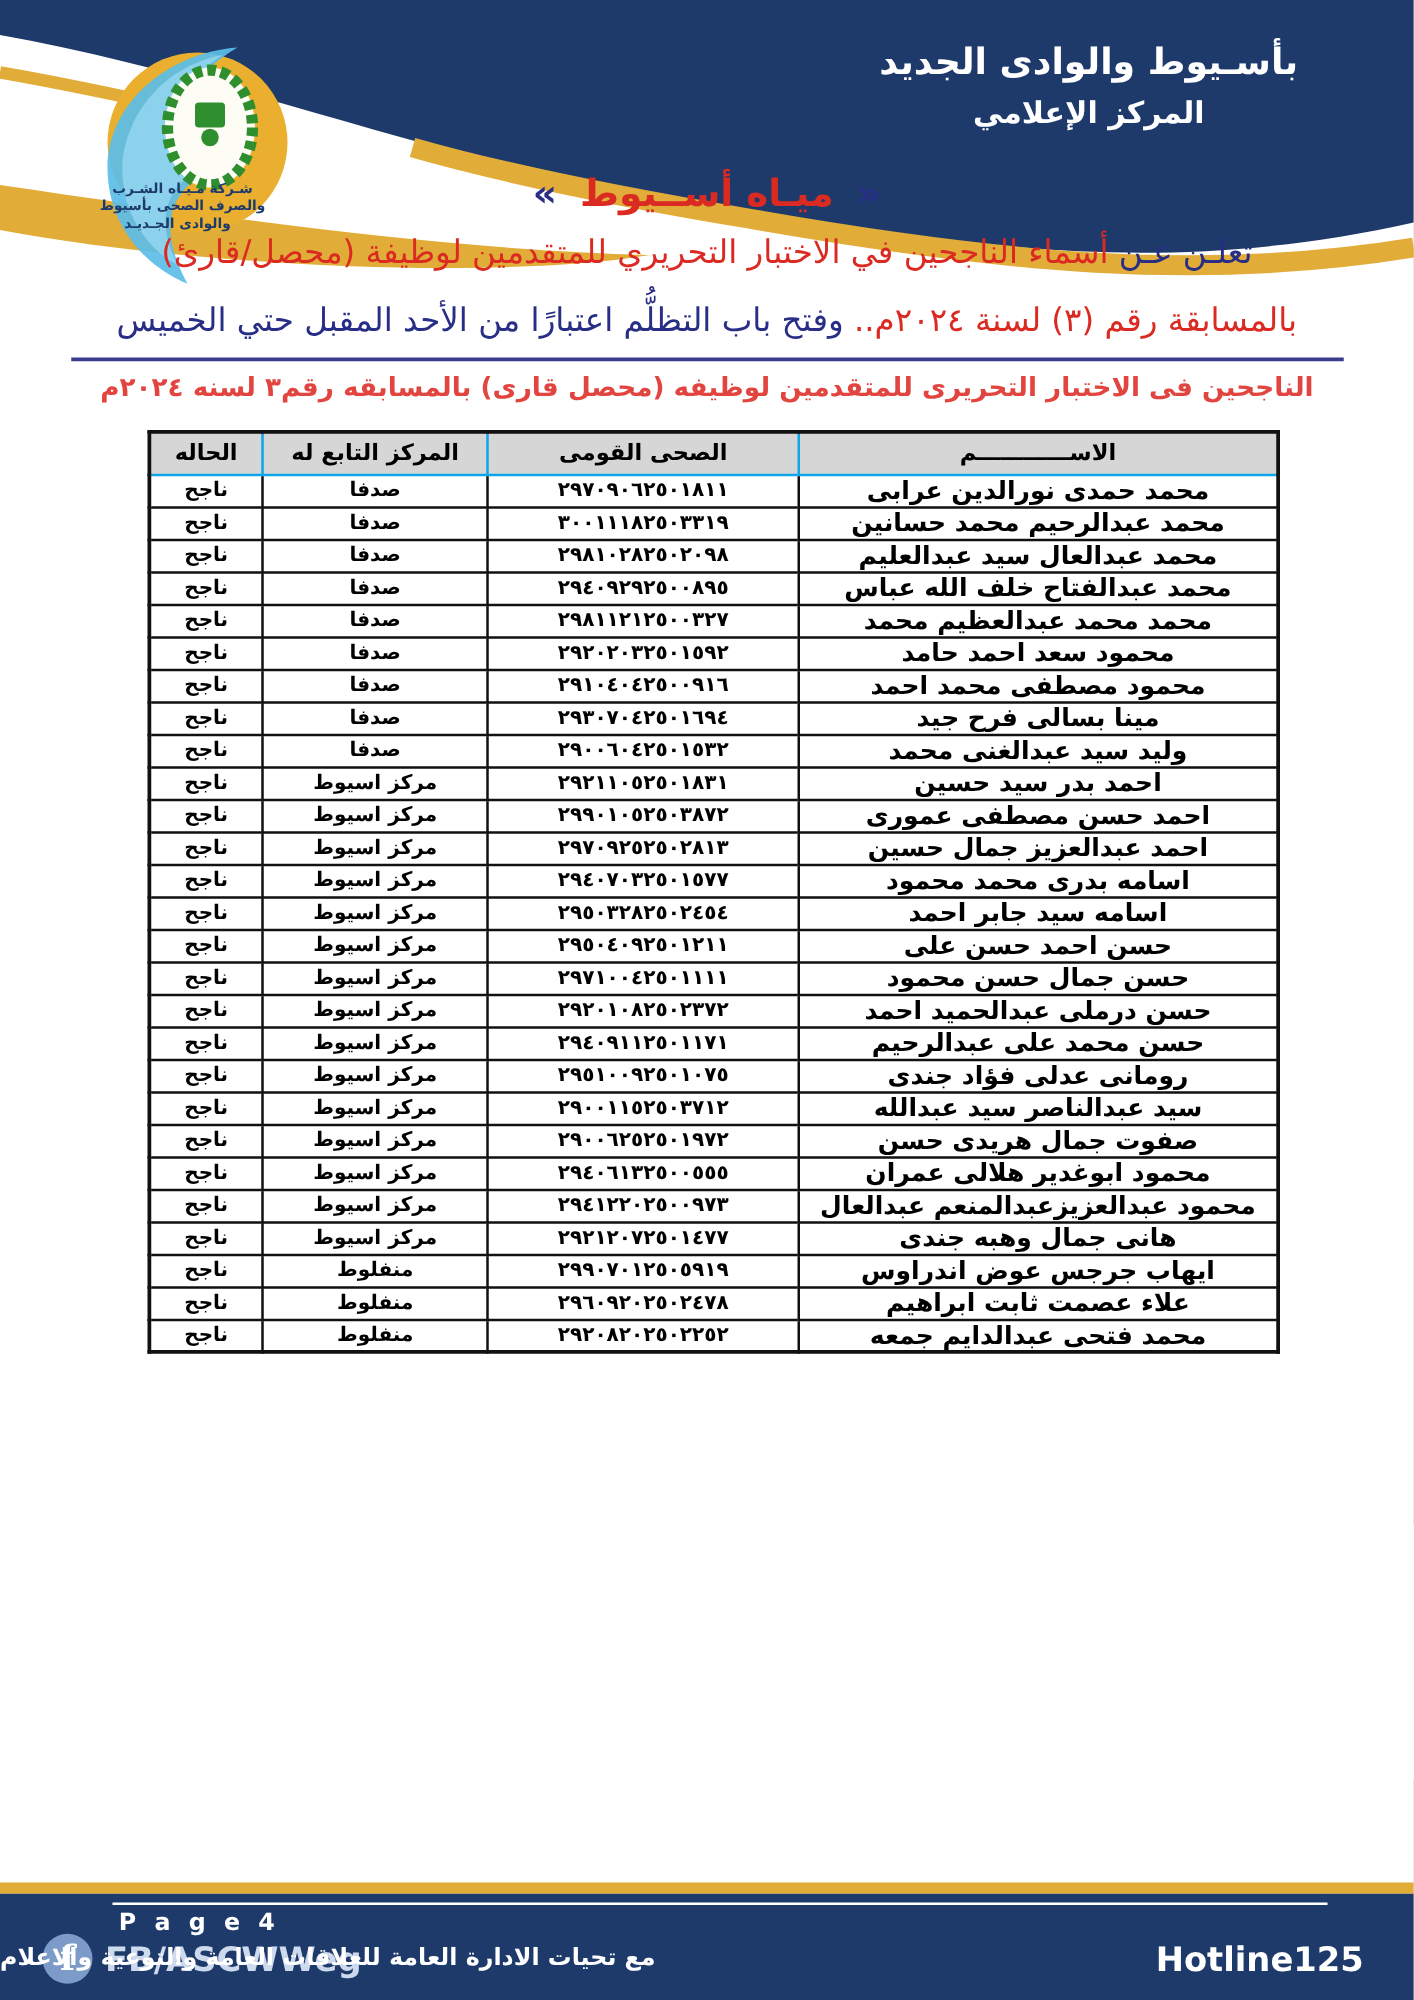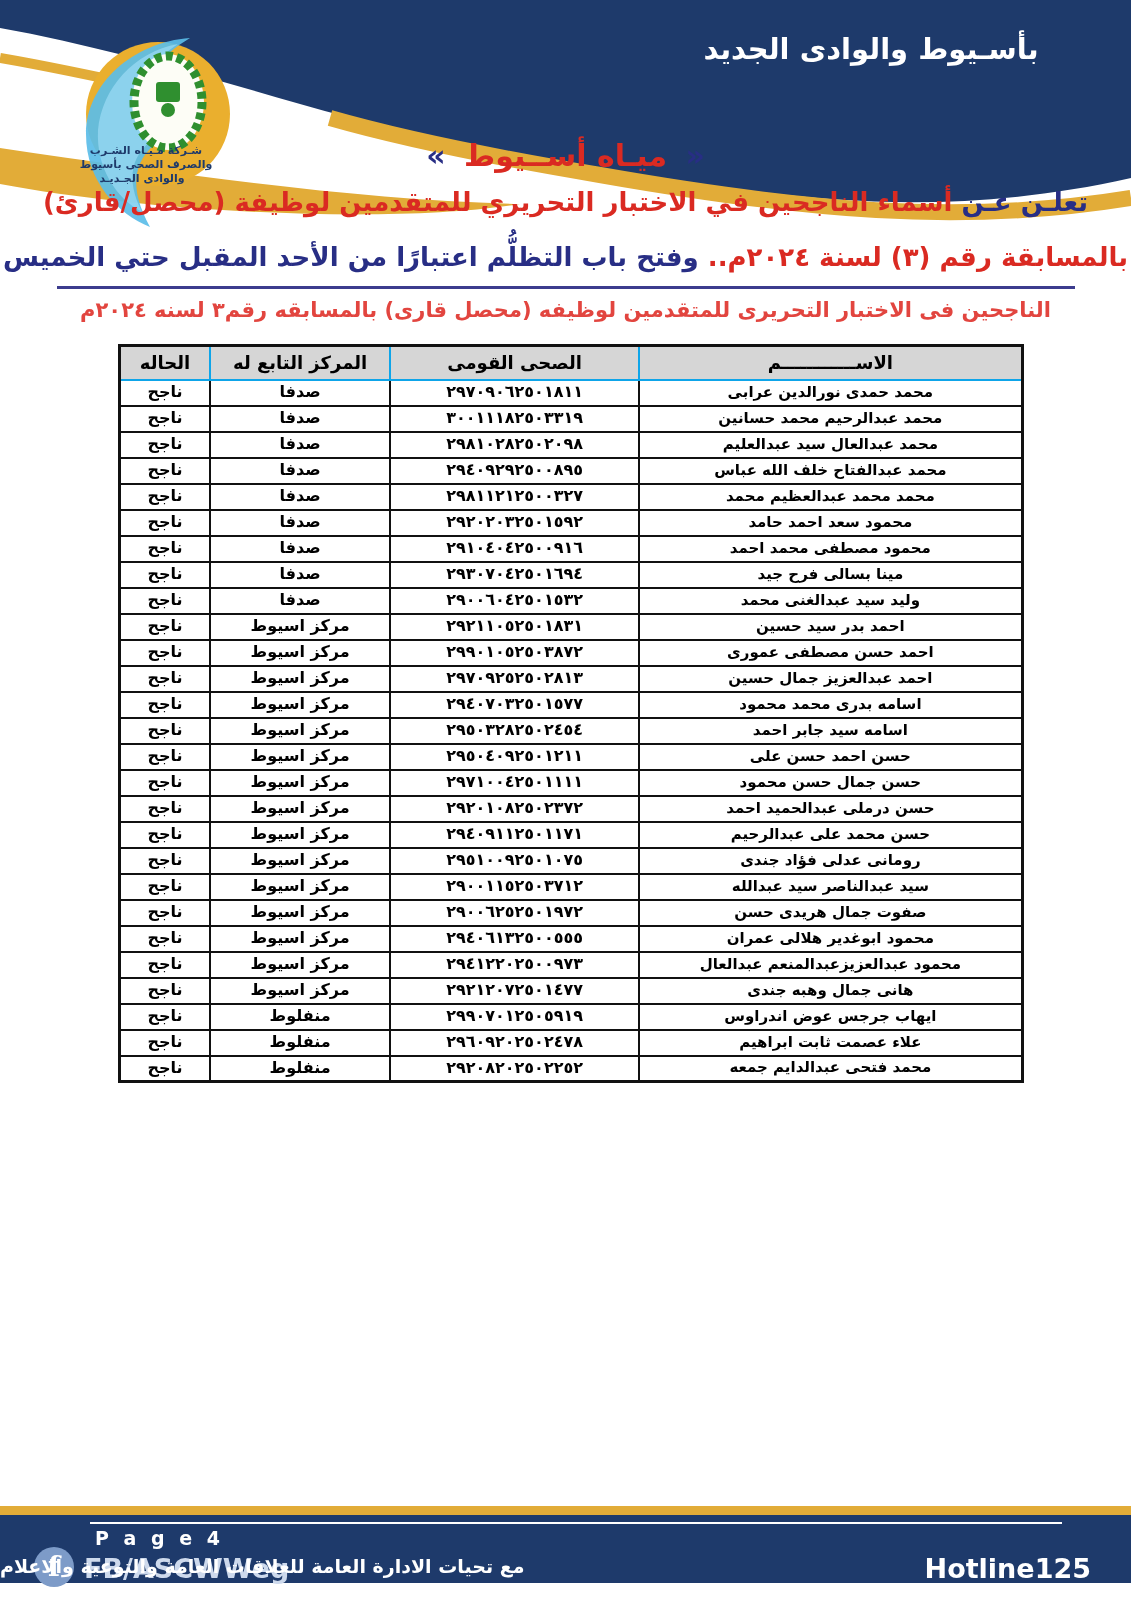--- a/index.html
+++ b/index.html
@@ -15,40 +15,40 @@
 
   .company-block{position:absolute;top:26px;right:40px;width:440px;text-align:center;color:#fff;direction:rtl;}
   .company-l1{font-size:30px;font-weight:bold;}
   .company-l2{font-size:29px;font-weight:bold;margin-top:6px;}
   .company-l3{font-size:24px;font-weight:bold;margin-top:10px;}
 
   .brand-tag{position:absolute;top:138px;left:0;width:100%;text-align:center;direction:rtl;font-size:30px;font-weight:bold;}
   .brand-tag .q{color:var(--navy-text);}
   .brand-tag .t{color:var(--red-text);margin:0 8px;}
 
-  .ann{position:absolute;left:0;width:100%;text-align:center;direction:rtl;font-size:26px;font-weight:bold;line-height:1.25;}
+  .ann{position:absolute;left:0;width:100%;text-align:center;direction:rtl;font-size:26px;font-weight:normal;line-height:1.25;}
   .ann-1{top:186px;}
   .ann-2{top:241px;}
   .ann .navy{color:var(--navy-text);}
   .ann .red{color:var(--red-text);}
 
   .divider{position:absolute;top:286px;left:57px;width:1018px;height:3px;background:#3c3c8e;}
 
   .tbl-title{position:absolute;top:298px;left:0;width:100%;text-align:center;direction:rtl;color:var(--table-title-red);font-size:21px;font-weight:bold;}
 
   .tbl-wrap{position:absolute;top:344px;left:118px;width:906px;}
   table.results{width:100%;border-collapse:collapse;direction:rtl;border:3px solid #111;}
   table.results th{background:var(--header-row-bg);height:34px;border:2px solid #0ea5e9;font-size:18px;font-weight:bold;color:#000;}
   table.results td{height:26px;border:2px solid #111;text-align:center;font-weight:bold;color:#000;font-size:16px;line-height:1.05;}
-  table.results td[data-name="name-cell"]{font-size:15px;}
+  table.results td[data-name="name-cell"]{font-size:20px;}
   .col-name{width:42.5%;} .col-id{width:27.5%;} .col-center{width:20%;} .col-status{width:10%;}
 
   .footer{position:absolute;top:1506px;left:0;width:100%;height:94px;}
   .footer-gold{height:9px;background:var(--gold);}
-  .footer-navy{position:relative;height:68px;background:var(--navy-band);color:#fff;padding-left:18px;}
+  .footer-navy{position:relative;height:85px;background:var(--navy-band);color:#fff;padding-left:18px;}
   .footer-line{position:absolute;top:7px;left:90px;width:972px;height:2px;background:#fff;}
   .page-label{position:absolute;top:12px;left:95px;font-size:19px;font-weight:bold;letter-spacing:4px;color:#fff;}
   .fb-icon{position:absolute;top:32px;left:34px;width:40px;height:40px;border-radius:50%;background:var(--facebook-blue);color:#fff;font-size:28px;font-weight:bold;text-align:center;line-height:40px;font-family:"DejaVu Serif",serif;}
   .fb-handle{position:absolute;top:38px;left:84px;font-size:27px;font-weight:bold;color:var(--footer-handle);}
   .footer-msg{position:absolute;top:40px;left:0;width:100%;text-align:left;direction:rtl;font-size:19px;font-weight:bold;color:#fff;}
   .hotline{position:absolute;top:38px;right:40px;font-size:27px;font-weight:bold;color:#fff;}
 </style>
 </head>
 <body>
 
@@ -69,20 +69,21 @@
     <ellipse data-name="laurel-wreath-icon" cx="130" cy="80" rx="34" ry="46" fill="none" stroke="#2f8f2f" stroke-width="9" stroke-dasharray="7 4"></ellipse>
     <rect data-name="eagle-emblem-icon" x="118" y="60" width="24" height="20" rx="3" fill="#2f8f2f"></rect>
     <circle data-name="eagle-emblem-dot" cx="130" cy="88" r="7" fill="#2f8f2f"></circle>
     <text data-name="logo-caption-1" x="108" y="132" font-size="11" font-weight="bold" fill="#1e3a6b" text-anchor="middle" direction="rtl">شـركة مـيـاه الشـرب</text>
     <text data-name="logo-caption-2" x="108" y="146" font-size="11" font-weight="bold" fill="#1e3a6b" text-anchor="middle" direction="rtl">والصرف الصحى بأسيوط</text>
     <text data-name="logo-caption-3" x="104" y="160" font-size="11" font-weight="bold" fill="#1e3a6b" text-anchor="middle" direction="rtl">والوادى الجـديـد</text>
   </svg>
 
   <div class="company-block" data-name="company-name-block">
     <div class="company-l2" data-name="company-name-line2">بأسـيوط والوادى الجديد</div>
+    <div class="company-l3" data-name="company-name-line3">المركز الإعلامي</div>
   </div>
 
   <div class="brand-tag" data-name="brand-tag">
     <span class="q" data-name="brand-open-guillemet">«</span>
     <span class="t" data-name="brand-text">ميـاه أســيوط</span>
     <span class="q" data-name="brand-close-guillemet">»</span>
   </div>
 
   <div class="ann ann-1" data-name="announcement-line1">
     <span class="navy" data-name="announcement-line1-lead">تعلـن عـن</span>

